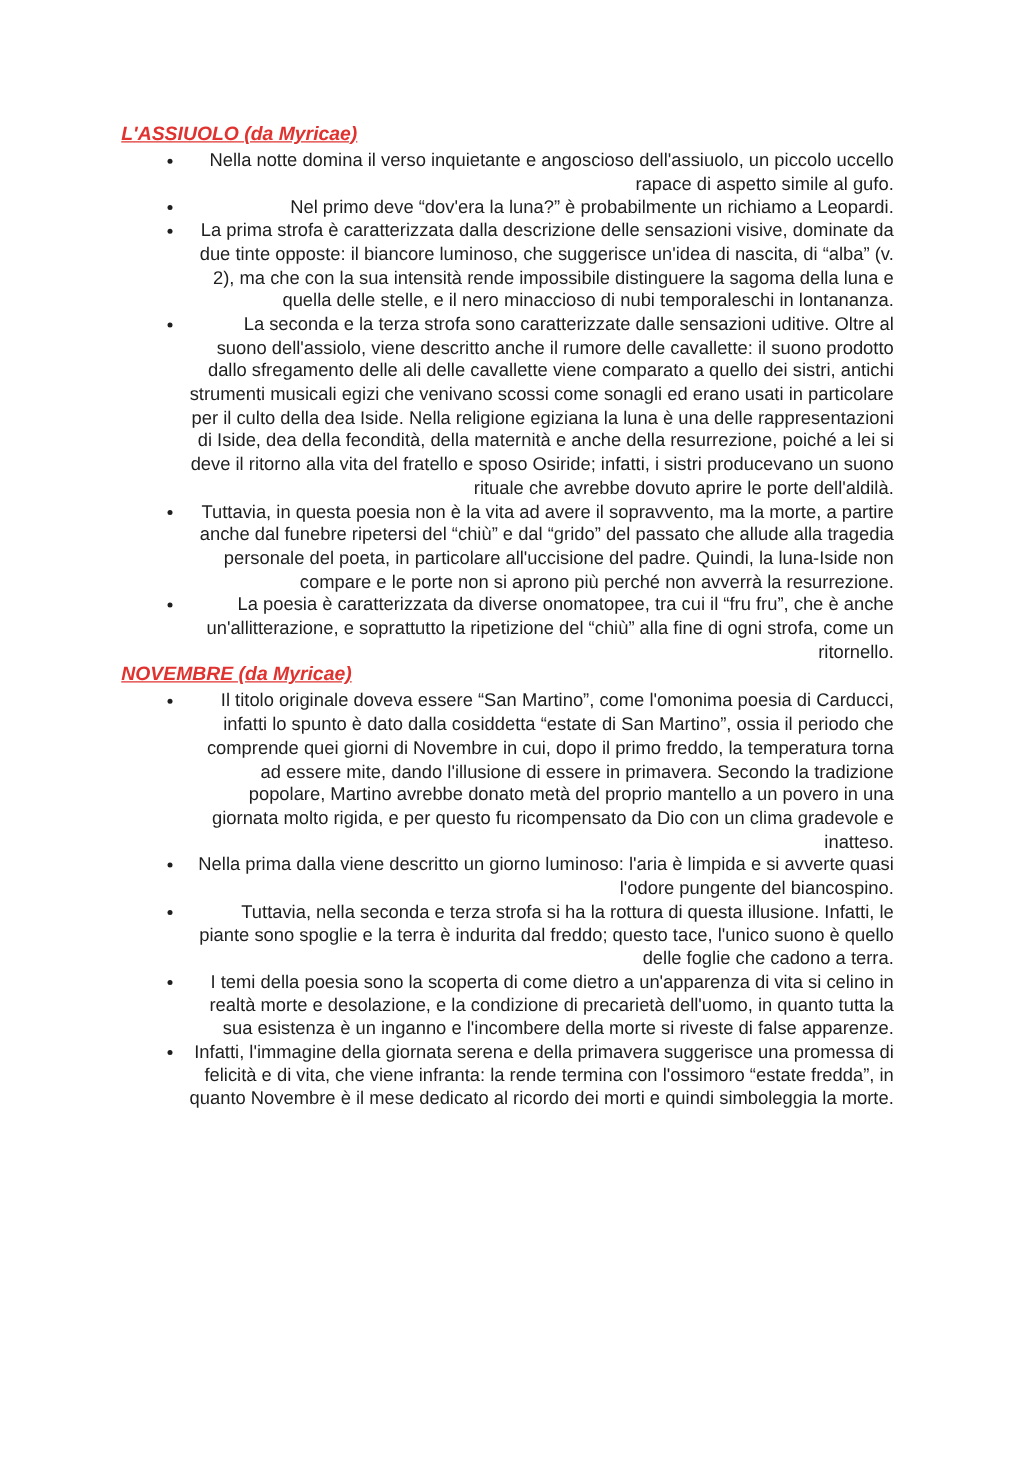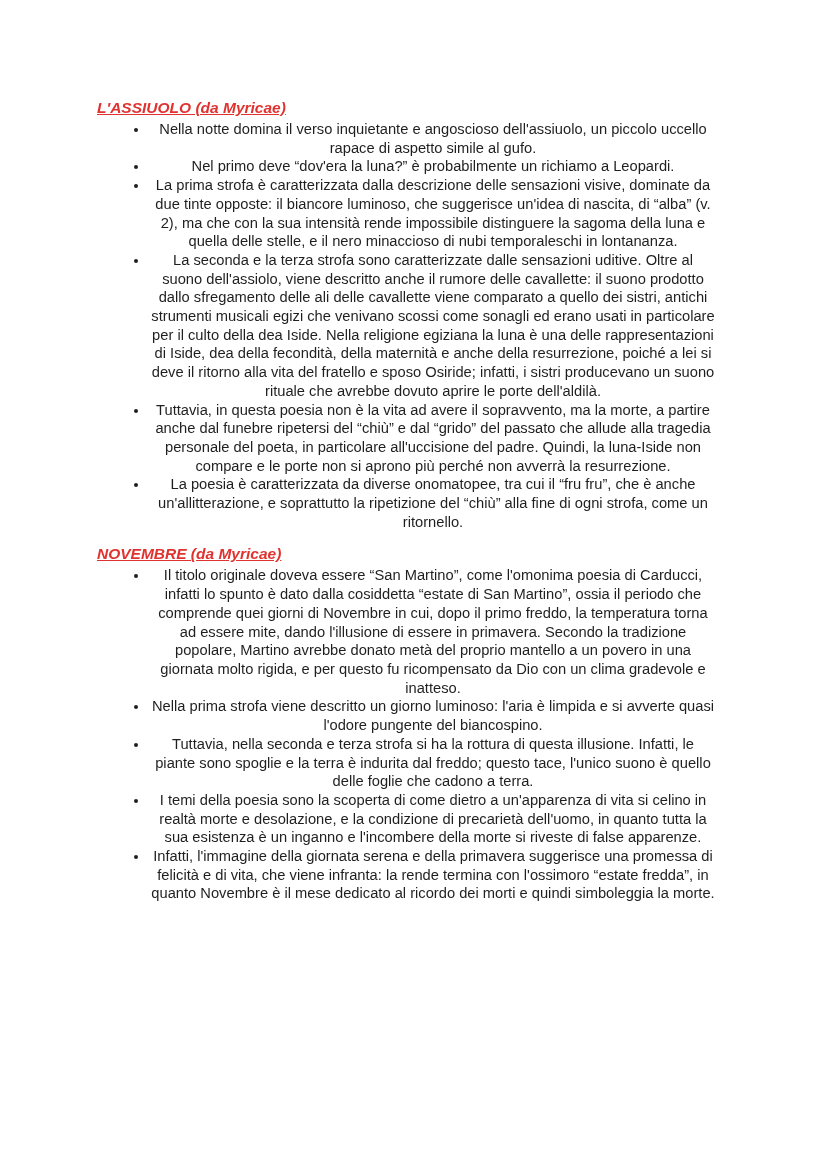--- a/index.html
+++ b/index.html
@@ -18,39 +18,39 @@
     width: 812px;
     height: 1169px;
     background: var(--page_background);
     font-family: "Liberation Sans", "DejaVu Sans", sans-serif;
     font-size: 14.7px;
     color: var(--body_text);
     padding: 99px 97px 40px 97px;
     overflow: hidden;
   }
   .doc-section { margin: 0; }
-  .doc-section + .doc-section { margin-top: 14px; }
+  .doc-section + .doc-section { }
   .section-heading {
     margin: 0 0 4px 0;
     font-size: 15.5px;
     line-height: 17px;
     font-weight: bold;
     font-style: italic;
     text-decoration: underline;
     color: var(--heading_accent);
   }
   ul.bullet-list {
     margin: 0;
     padding: 0 0 0 52px;
     list-style: disc outside;
   }
   ul.bullet-list li {
     line-height: 18.7px;
     padding-left: 2px;
-    text-align: center;
+    text-align: right;
   }
   ul.bullet-list li::marker {
     font-size: 13px;
     color: var(--body_text);
   }
 </style>
 </head>
 <body>
 
 <div class="page">
@@ -64,20 +64,20 @@
       <li>La seconda e la terza strofa sono caratterizzate dalle sensazioni uditive. Oltre al suono dell'assiolo, viene descritto anche il rumore delle cavallette: il suono prodotto dallo sfregamento delle ali delle cavallette viene comparato a quello dei sistri, antichi strumenti musicali egizi che venivano scossi come sonagli ed erano usati in particolare per il culto della dea Iside. Nella religione egiziana la luna è una delle rappresentazioni di Iside, dea della fecondità, della maternità e anche della resurrezione, poiché a lei si deve il ritorno alla vita del fratello e sposo Osiride; infatti, i sistri producevano un suono rituale che avrebbe dovuto aprire le porte dell'aldilà.</li>
       <li>Tuttavia, in questa poesia non è la vita ad avere il sopravvento, ma la morte, a partire anche dal funebre ripetersi del “chiù” e dal “grido” del passato che allude alla tragedia personale del poeta, in particolare all'uccisione del padre. Quindi, la luna-Iside non compare e le porte non si aprono più perché non avverrà la resurrezione.</li>
       <li>La poesia è caratterizzata da diverse onomatopee, tra cui il “fru fru”, che è anche un'allitterazione, e soprattutto la ripetizione del “chiù” alla fine di ogni strofa, come un ritornello.</li>
     </ul>
   </section>
 
   <section class="doc-section">
     <h2 class="section-heading">NOVEMBRE (da Myricae)</h2>
     <ul class="bullet-list">
       <li>Il titolo originale doveva essere “San Martino”, come l'omonima poesia di Carducci, infatti lo spunto è dato dalla cosiddetta “estate di San Martino”, ossia il periodo che comprende quei giorni di Novembre in cui, dopo il primo freddo, la temperatura torna ad essere mite, dando l'illusione di essere in primavera. Secondo la tradizione popolare, Martino avrebbe donato metà del proprio mantello a un povero in una giornata molto rigida, e per questo fu ricompensato da Dio con un clima gradevole e inatteso.</li>
-      <li>Nella prima strofa viene descritto un giorno luminoso: l'aria è limpida e si avverte quasi l'odore pungente del biancospino.</li>
+      <li>Nella prima dalla viene descritto un giorno luminoso: l'aria è limpida e si avverte quasi l'odore pungente del biancospino.</li>
       <li>Tuttavia, nella seconda e terza strofa si ha la rottura di questa illusione. Infatti, le piante sono spoglie e la terra è indurita dal freddo; questo tace, l'unico suono è quello delle foglie che cadono a terra.</li>
       <li>I temi della poesia sono la scoperta di come dietro a un'apparenza di vita si celino in realtà morte e desolazione, e la condizione di precarietà dell'uomo, in quanto tutta la sua esistenza è un inganno e l'incombere della morte si riveste di false apparenze.</li>
       <li>Infatti, l'immagine della giornata serena e della primavera suggerisce una promessa di felicità e di vita, che viene infranta: la rende termina con l'ossimoro “estate fredda”, in quanto Novembre è il mese dedicato al ricordo dei morti e quindi simboleggia la morte.</li>
     </ul>
   </section>
 
 </div>
 
 </body></html>

